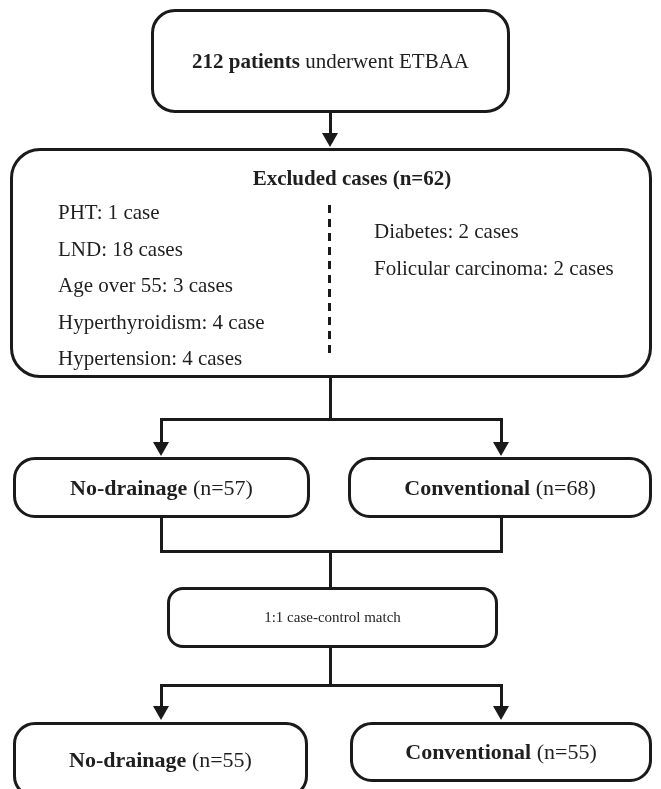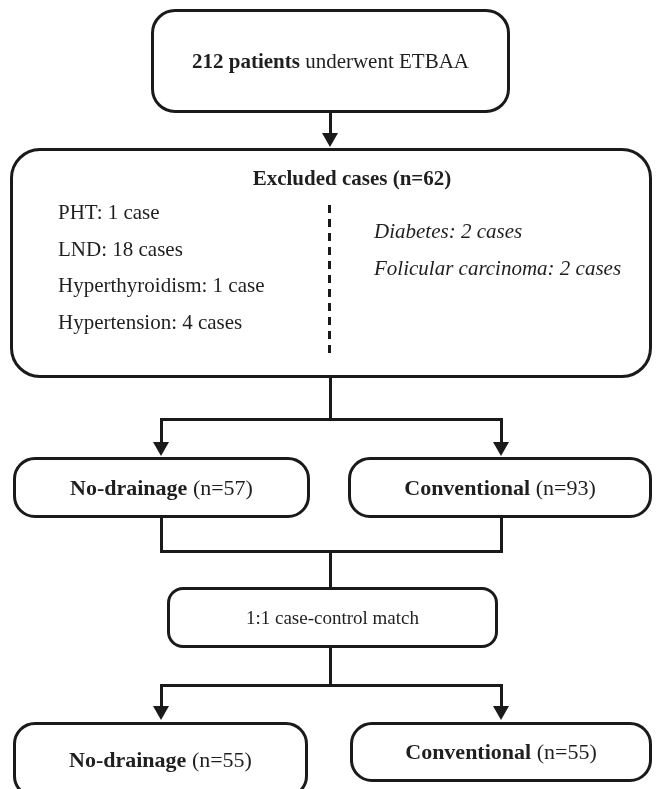--- a/index.html
+++ b/index.html
@@ -72,21 +72,21 @@
     height: 61px;
     border-radius: 22px;
     font-size: 22px;
   }
   .box.group .bold { font-weight: bold; }
   .box.g1 { left: 13px;  top: 457px; width: 297px; }
   .box.g2 { left: 348px; top: 457px; width: 304px; }
   .box.match {
     left: 167px; top: 587px; width: 331px; height: 61px;
     border-radius: 16px;
-    font-size: 19px;
+    font-size: 15px;
   }
   .box.g3 { left: 13px;  top: 722px; width: 295px; height: 76px; }
   .box.g4 { left: 350px; top: 722px; width: 302px; height: 60px; }
   .vline, .hline {
     position: absolute;
     background: var(--line);
   }
   .vline { width: 3px; }
   .hline { height: 3px; }
   .arrowhead {
@@ -109,41 +109,42 @@
 
   <div class="vline" style="left:329px; top:113px; height:22px;"></div>
   <div class="arrowhead" style="left:322px; top:133px;"></div>
 
   <div class="box excluded">
     <div class="excluded-title">Excluded cases (n=62)</div>
   </div>
   <div class="excluded-col left" style="left:58px; top:194px;">
     <div>PHT: 1 case</div>
     <div>LND: 18 cases</div>
-    <div>Hyperthyroidism: 1 case</div>
+    <div>Age over 55: 3 cases</div>
+    <div>Hyperthyroidism: 4 case</div>
     <div>Hypertension: 4 cases</div>
   </div>
-  <div class="excluded-col right" style="left:374px; top:213px;font-style:italic;">
+  <div class="excluded-col right" style="left:374px; top:213px;">
     <div>Diabetes: 2 cases</div>
     <div>Folicular carcinoma: 2 cases</div>
   </div>
   <div class="dashed-divider"></div>
 
   <div class="vline" style="left:329px; top:378px; height:43px;"></div>
   <div class="hline" style="left:160px; top:418px; width:343px;"></div>
   <div class="vline" style="left:160px; top:418px; height:26px;"></div>
   <div class="arrowhead" style="left:153px; top:442px;"></div>
   <div class="vline" style="left:500px; top:418px; height:26px;"></div>
   <div class="arrowhead" style="left:493px; top:442px;"></div>
 
   <div class="box group g1">
     <div><span class="bold">No-drainage</span><span> (n=57)</span></div>
   </div>
   <div class="box group g2">
-    <div><span class="bold">Conventional</span><span> (n=93)</span></div>
+    <div><span class="bold">Conventional</span><span> (n=68)</span></div>
   </div>
 
   <div class="vline" style="left:160px; top:518px; height:35px;"></div>
   <div class="vline" style="left:500px; top:518px; height:35px;"></div>
   <div class="hline" style="left:160px; top:550px; width:343px;"></div>
   <div class="vline" style="left:329px; top:550px; height:37px;"></div>
 
   <div class="box match">
     <div>1:1 case-control match</div>
   </div>

